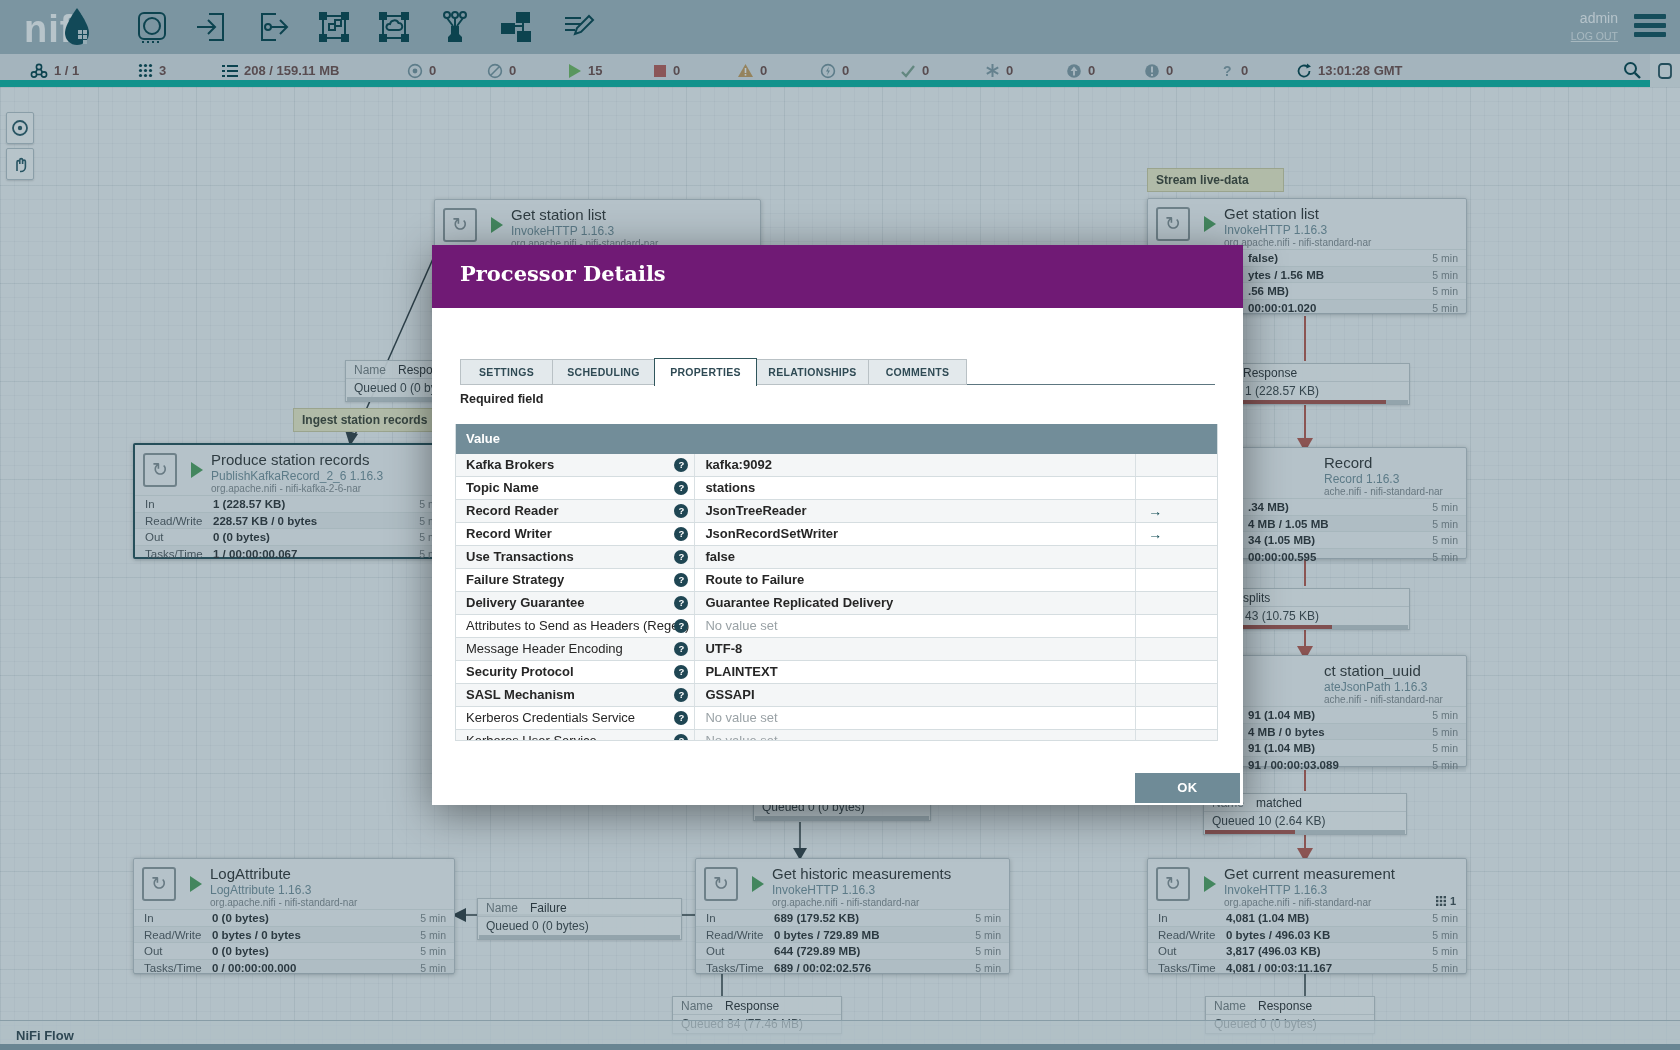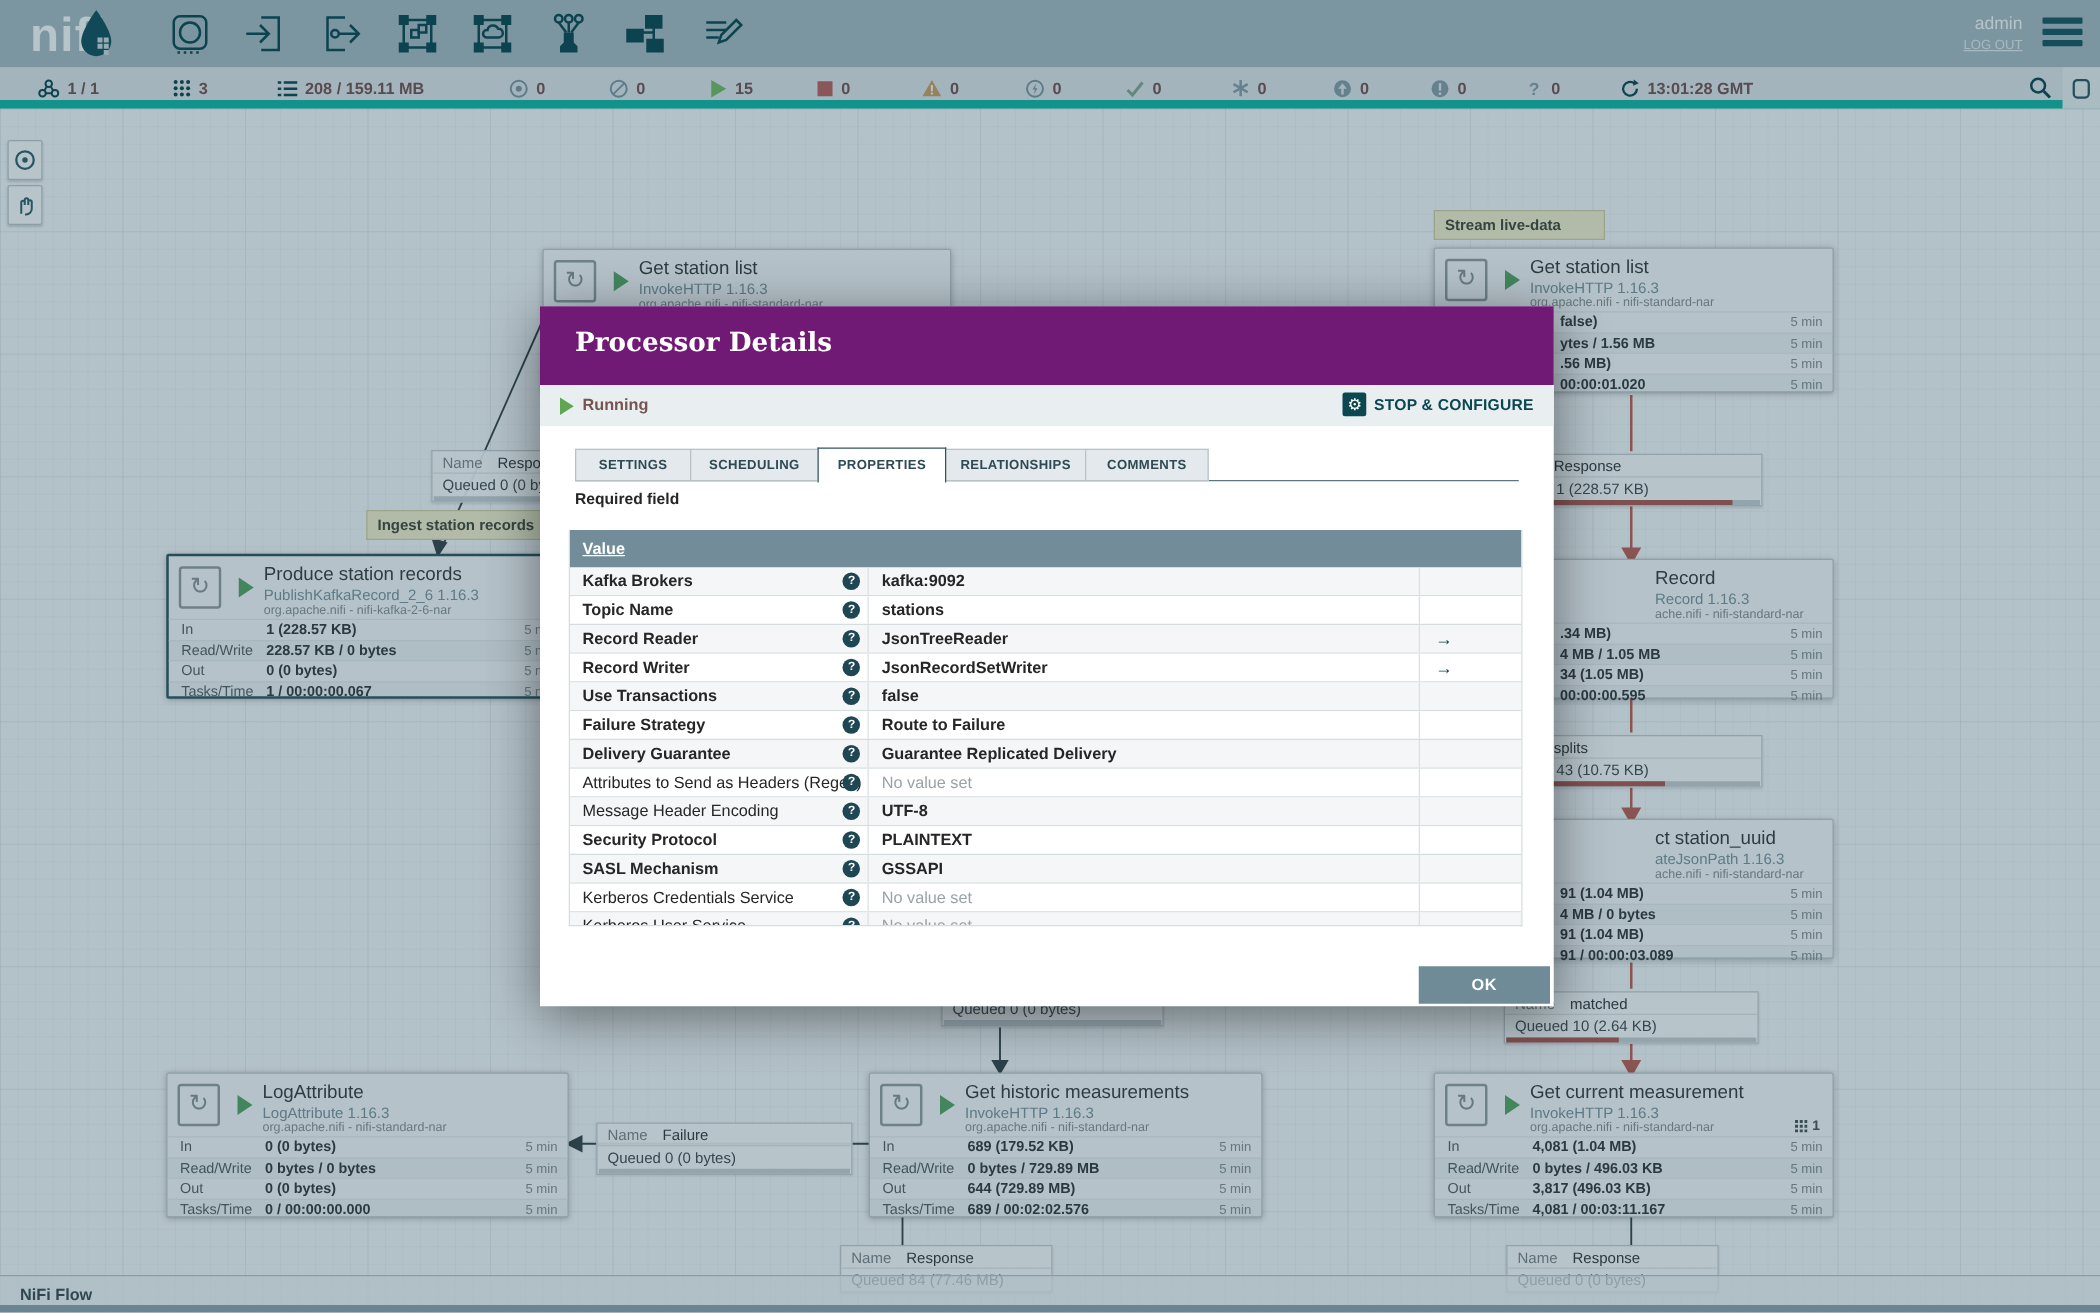--- a/index.html
+++ b/index.html
@@ -113,21 +113,21 @@
   .tab.active { background:#fff; border:1px solid #30565c; border-bottom:none; top:0; height:28px;
     line-height:26px; z-index:2; }
 
   #required-note { position:absolute; left:28px; top:147px; font-size:12.5px; font-weight:bold; color:#262626; }
 
   #prop-table { position:absolute; left:23px; top:179px; width:763px; height:317px; overflow:hidden;
     border:1px solid #d5dde0; border-top:none; }
   #pt-head { display:flex; height:30px; background:#728d99; color:#fff; font-size:13px; font-weight:bold;
     line-height:30px; }
   #pt-head .c1 { width:240px; padding-left:10px; }
-  #pt-head .c2 { width:442px; padding-left:10px;text-decoration:underline; }
+  #pt-head .c2 { width:442px; padding-left:10px; }
   .pt-row { display:flex; height:23px; line-height:22px; font-size:13px; border-bottom:1px solid #d5dde0;
     background:#fff; }
   .pt-row:nth-child(even) { background:#f4f6f7; }
   .pt-c1 { position:relative; width:240px; padding-left:10px; color:#262626; border-right:1px solid #d9e0e3;
     white-space:nowrap; overflow:hidden; }
   .pt-c1.req { font-weight:bold; }
   .help-ico { position:absolute; right:6px; top:4px; width:14px; height:14px; border-radius:50%;
     background:#1f4653; color:#fff; font-size:9.5px; font-weight:bold; text-align:center; line-height:14px;
     cursor:default; }
   .pt-c2 { width:442px; padding-left:10px; color:#262626; font-weight:bold; border-right:1px solid #d9e0e3;
@@ -706,28 +706,20 @@
    </div>
   </div>
 
   <div id="overlay"></div>
 
   <div id="modal">
     <div id="modal-header">
       <div id="modal-title">Processor Details</div>
     </div>
 
-    <div id="modal-status">
-      <div id="run-tri"></div>
-      <div id="run-text">Running</div>
-      <div id="stopcfg">
-        <div class="gear">⚙</div>
-        <div class="txt">STOP &amp; CONFIGURE</div>
-      </div>
-    </div>
 
     <div id="tabbar">
       <div class="tab" style="left:0; width:93px">SETTINGS</div>
       <div class="tab" style="left:92px; width:103px">SCHEDULING</div>
       <div class="tab active" style="left:194px; width:103px">PROPERTIES</div>
       <div class="tab" style="left:296px; width:113px">RELATIONSHIPS</div>
       <div class="tab" style="left:408px; width:99px">COMMENTS</div>
     </div>
 
     <div id="required-note">Required field</div>

